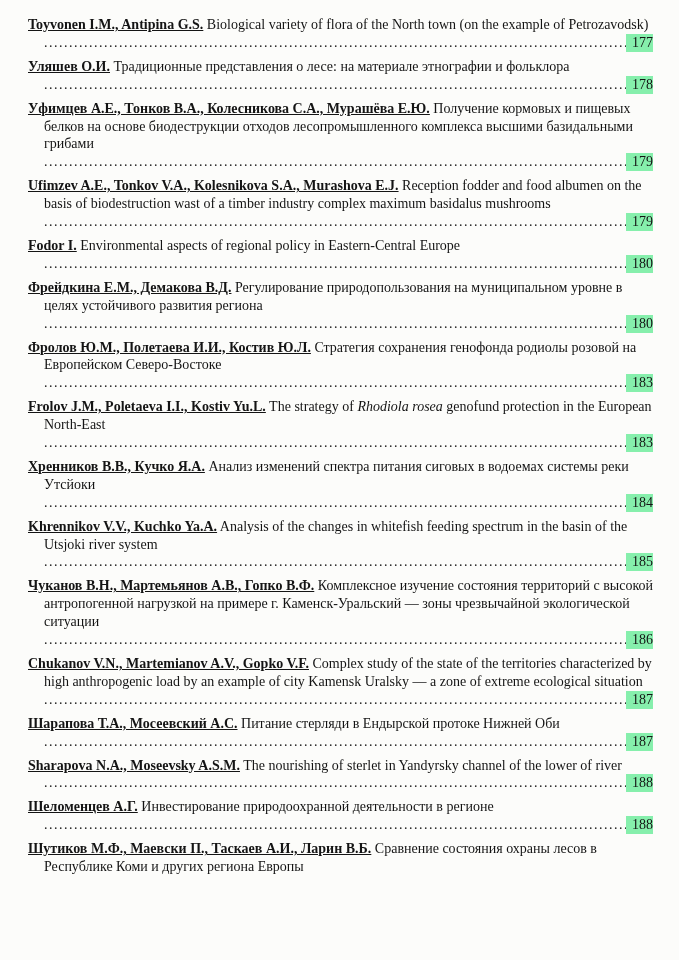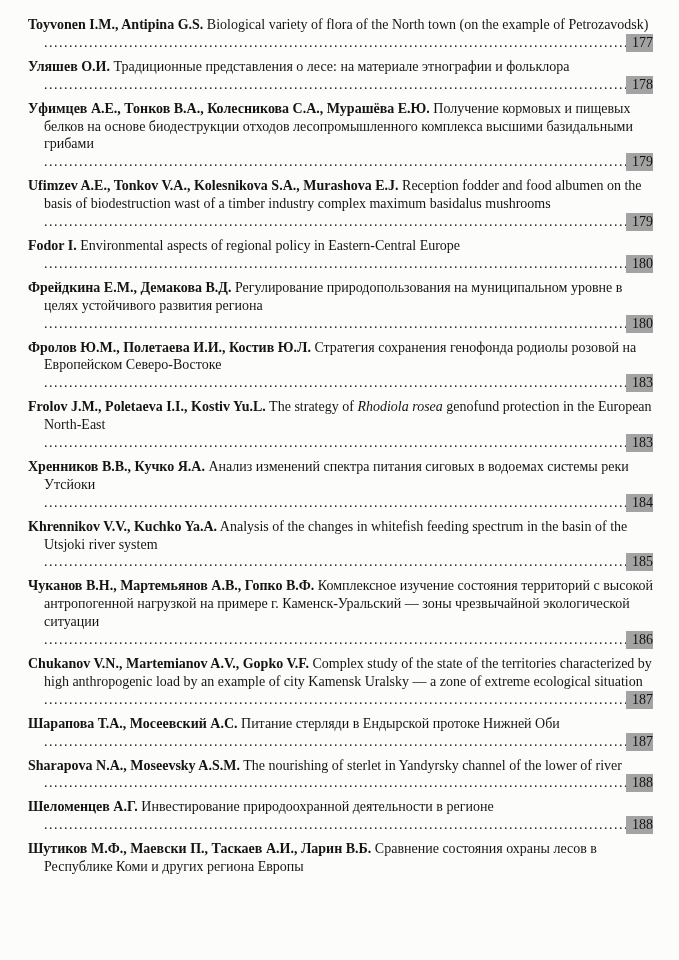--- a/index.html
+++ b/index.html
@@ -16,35 +16,35 @@
     overflow: hidden;
   }
   .toc-list { width: 100%; }
   .toc-entry {
     position: relative;
     overflow: hidden;
     padding-left: 16px;      
     text-indent: -16px;
     margin-bottom: 6px;
   }
-  .seg-bold { font-weight: 700; }
+  .seg-bold { font-weight: 700; text-decoration: underline; }
   .seg-italic { font-style: italic; }
   .seg-normal { font-weight: 400; }
   .leader { white-space: nowrap; }
   .leader::after {
     content: " ................................................................................................................................................................";
     letter-spacing: 1.5px;
     color: #1a1a1a;
   }
   .page-num {
     position: absolute;
     right: 0;
     bottom: 0;
     text-indent: 0;
-    background: #a3a3a3;
+    background: #86efac;
     padding-left: 6px;
   }
 </style>
 </head>
 <body>
 
 <div class="toc-list">
     <div class="toc-entry"><span class="seg-bold">Toyvonen I.M., Antipina G.S.</span><span class="seg-normal"> Biological variety of flora of the North town (on the example of Petrozavodsk)</span><span class="leader"></span><span class="page-num">177</span></div>
     <div class="toc-entry"><span class="seg-bold">Уляшев О.И.</span><span class="seg-normal"> Традиционные представления о лесе: на материале этнографии и фольклора</span><span class="leader"></span><span class="page-num">178</span></div>
     <div class="toc-entry"><span class="seg-bold">Уфимцев А.Е., Тонков В.А., Колесникова С.А., Мурашёва Е.Ю.</span><span class="seg-normal"> Получение кормовых и пищевых белков на основе биодеструкции отходов лесопромышленного комплекса высшими базидальными грибами</span><span class="leader"></span><span class="page-num">179</span></div>

